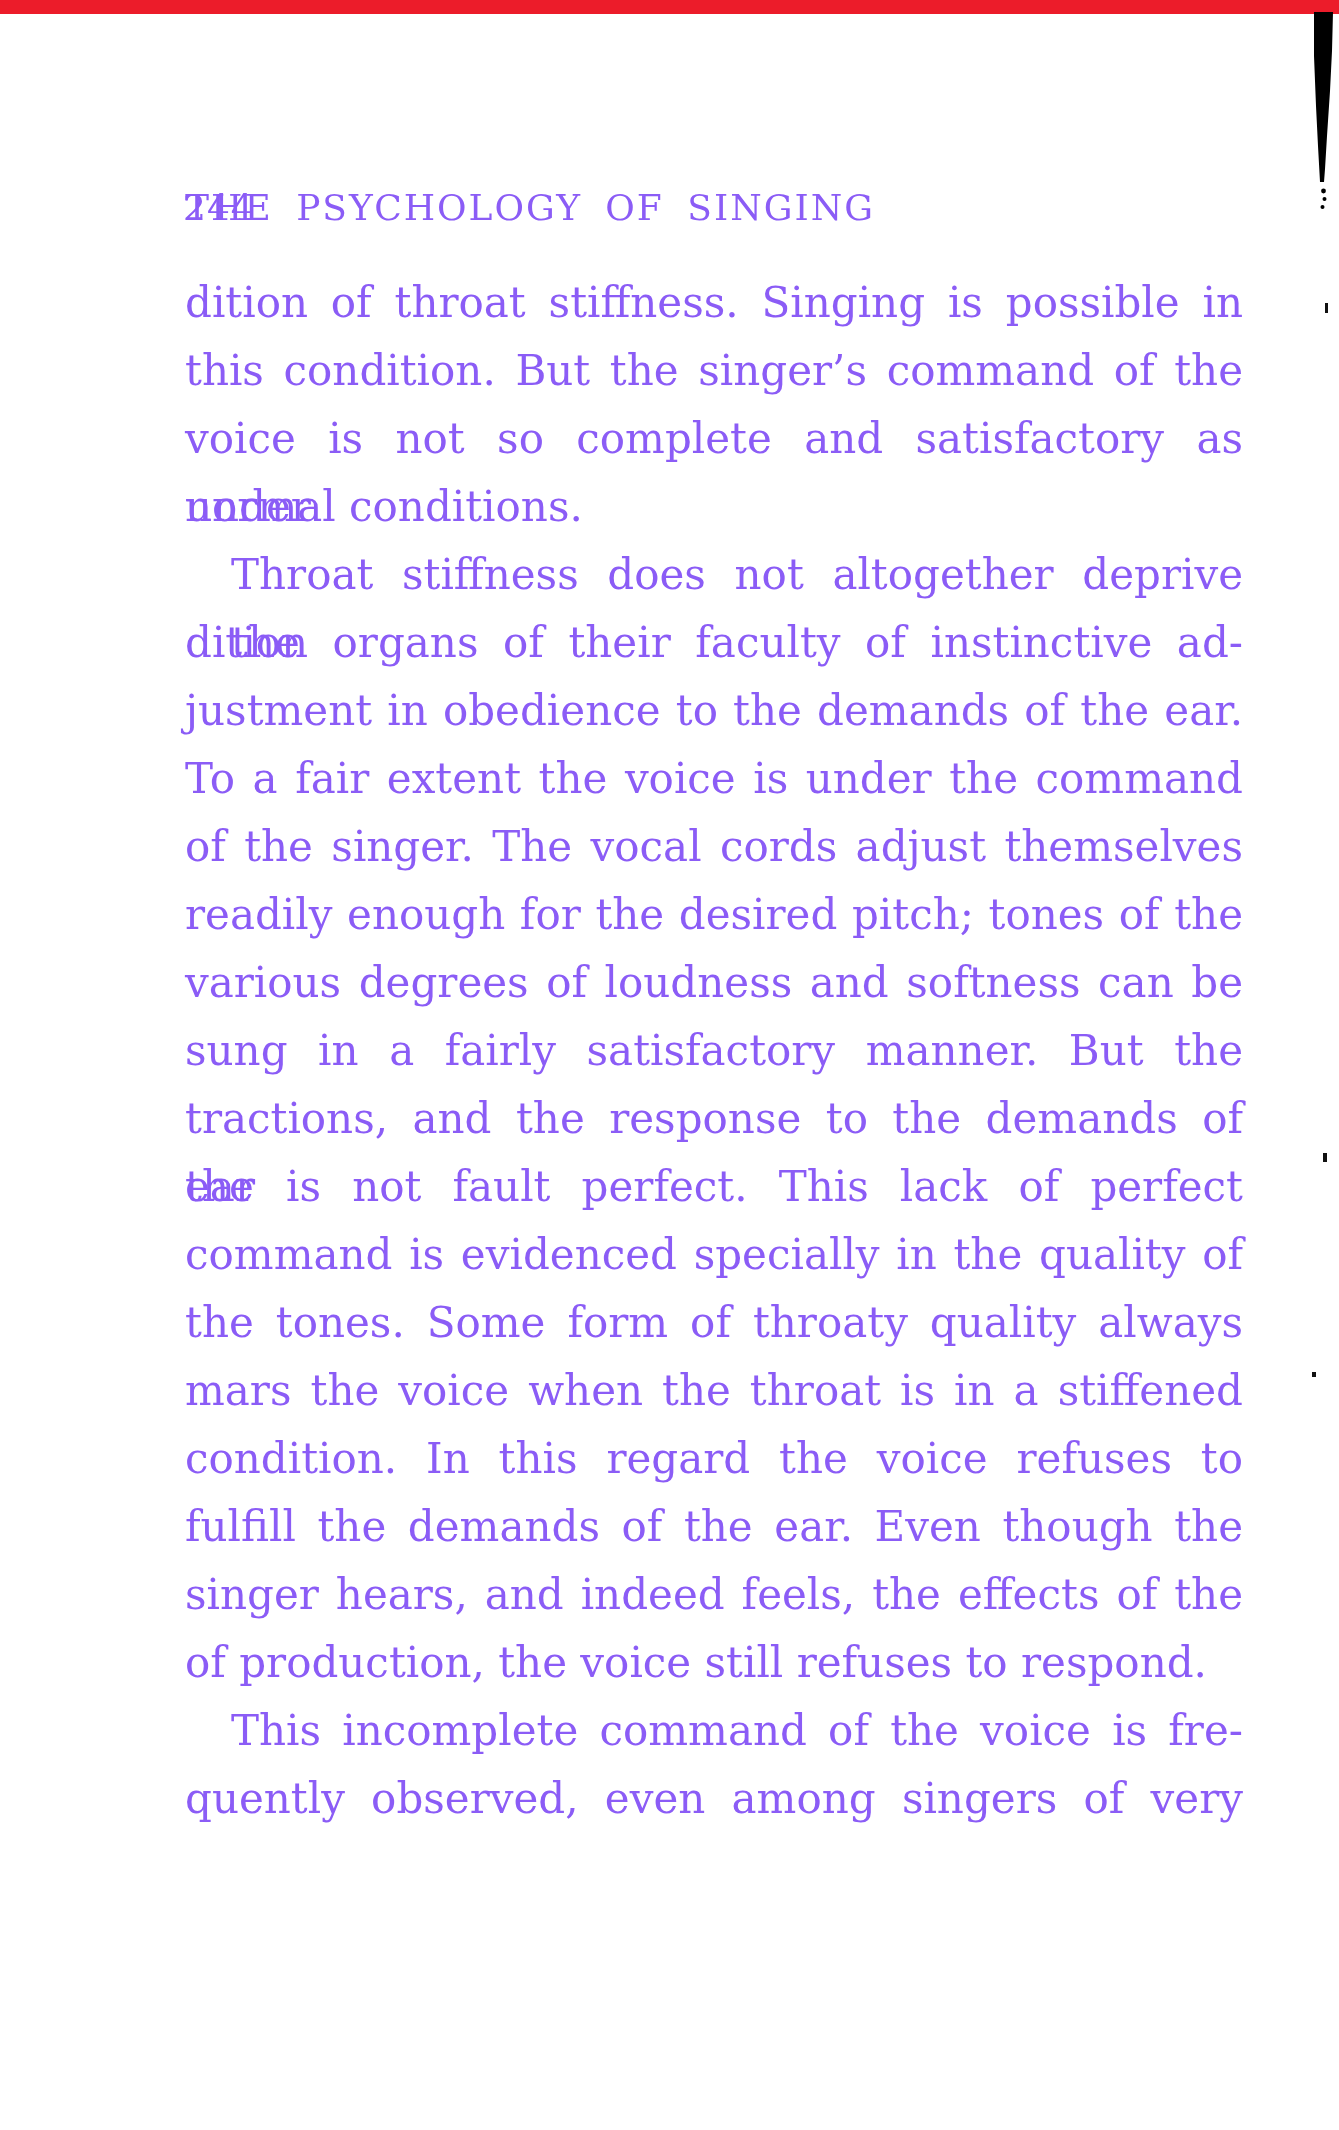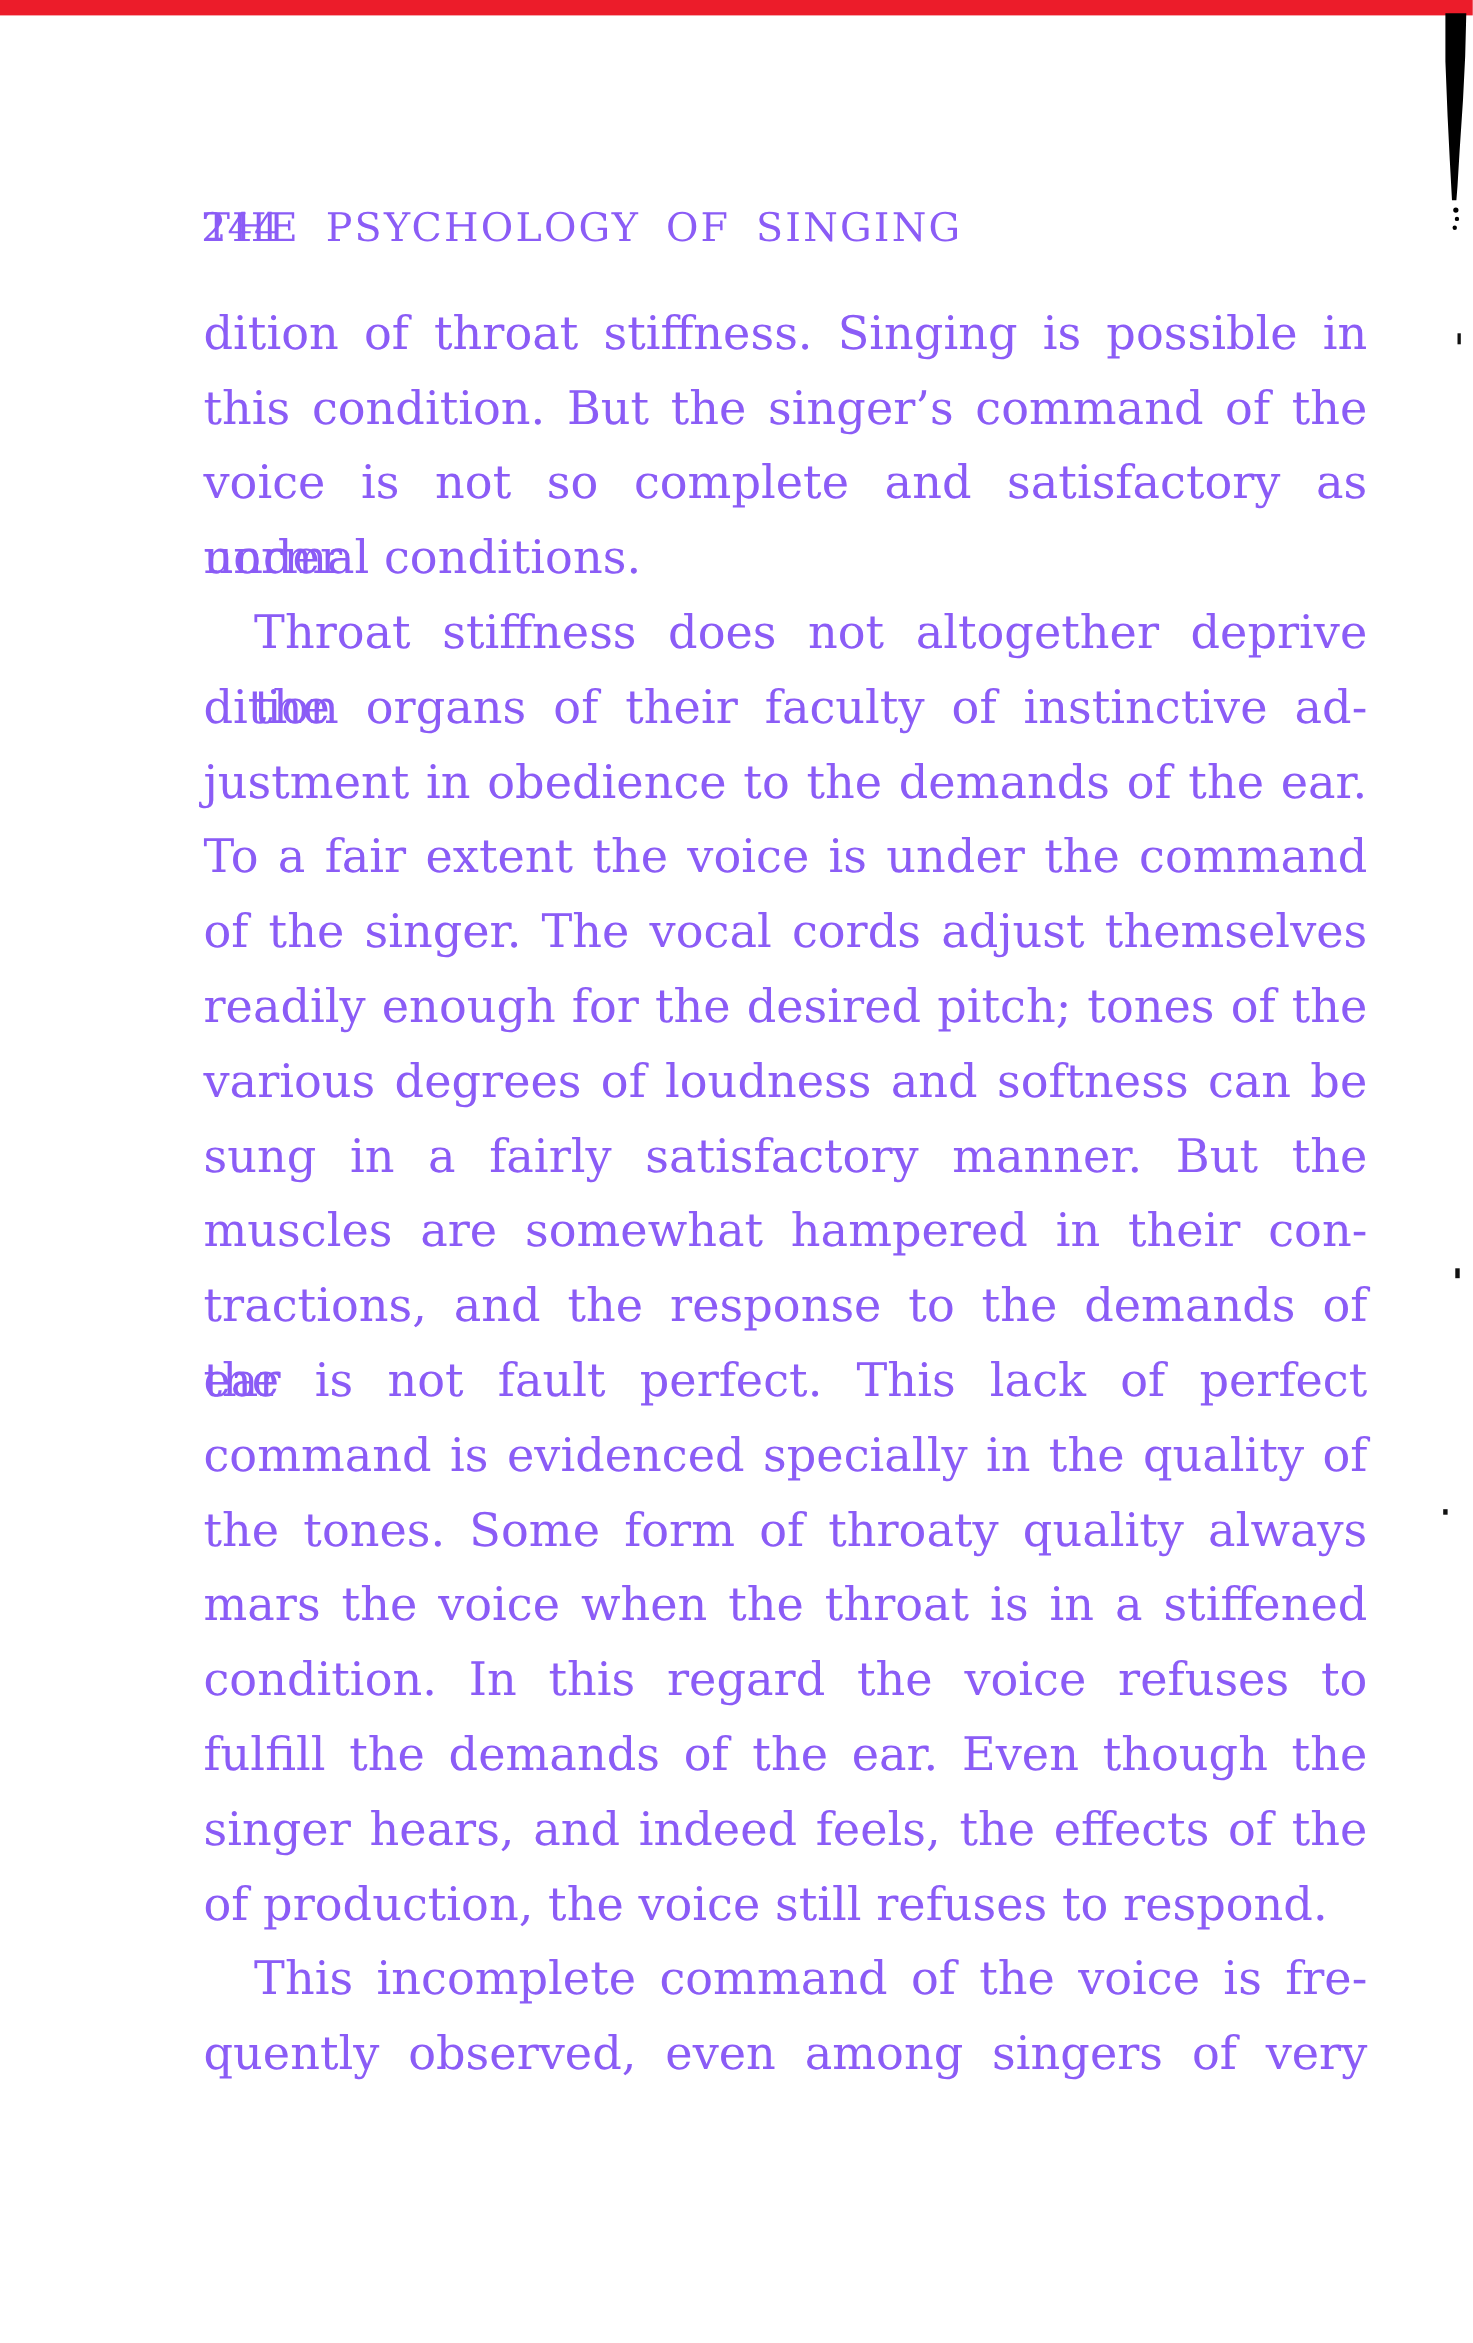--- a/index.html
+++ b/index.html
@@ -105,21 +105,20 @@
       <div class="line">voice is not so complete and satisfactory as under</div>
       <div class="line noj">normal conditions.</div>
       <div class="line in">Throat stiffness does not altogether deprive the</div>
       <div class="line">dition organs of their faculty of instinctive ad-</div>
       <div class="line">justment in obedience to the demands of the ear.</div>
       <div class="line">To a fair extent the voice is under the command</div>
       <div class="line">of the singer.  The vocal cords adjust themselves</div>
       <div class="line">readily enough for the desired pitch; tones of the</div>
       <div class="line">various degrees of loudness and softness can be</div>
       <div class="line">sung in a fairly satisfactory manner.  But the</div>
-      <div class="line">muscles are somewhat hampered in their con-</div>
       <div class="line">tractions, and the response to the demands of the</div>
       <div class="line">ear is not fault perfect.  This lack of perfect</div>
       <div class="line">command is evidenced specially in the quality of</div>
       <div class="line">the tones.  Some form of throaty quality always</div>
       <div class="line">mars the voice when the throat is in a stiffened</div>
       <div class="line">condition.  In this regard the voice refuses to</div>
       <div class="line">fulfill the demands of the ear.  Even though the</div>
       <div class="line">singer hears, and indeed feels, the effects of the</div>
       <div class="line noj">of production, the voice still refuses to respond.</div>
       <div class="line in">This incomplete command of the voice is fre-</div>

